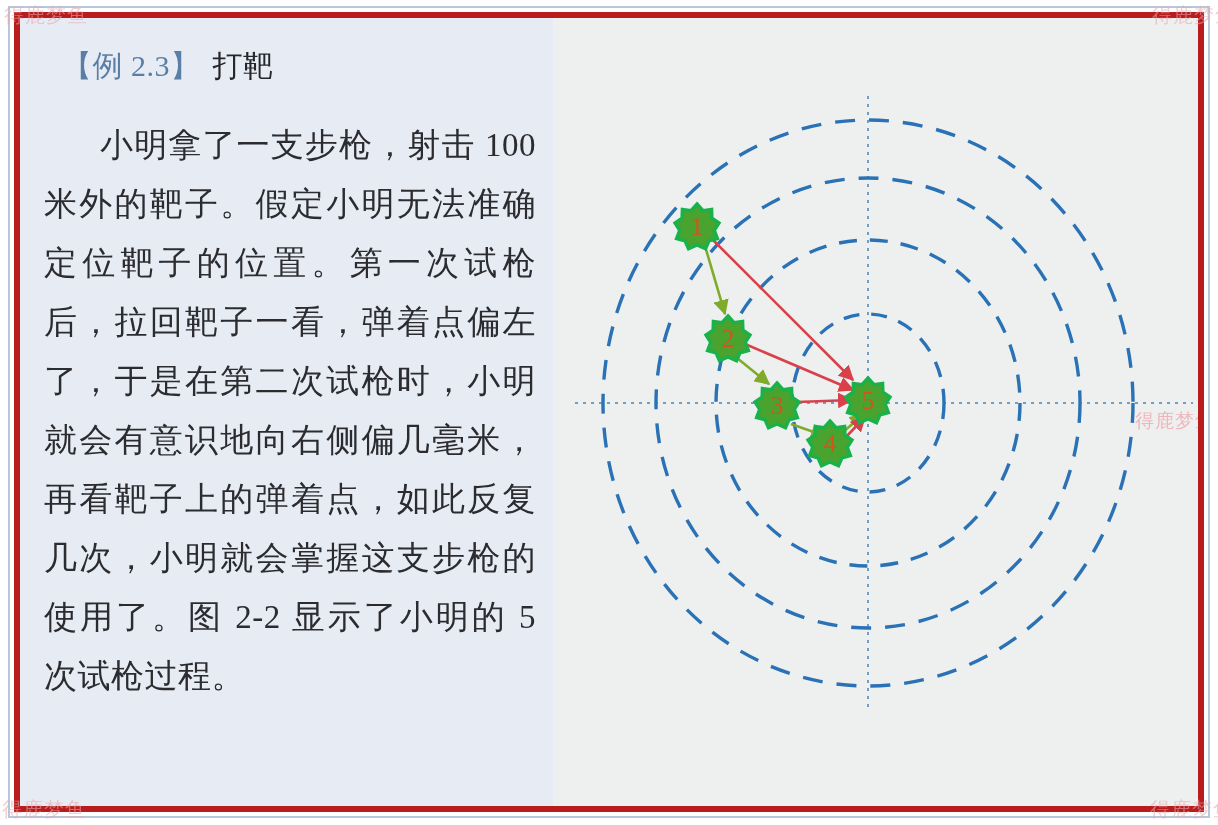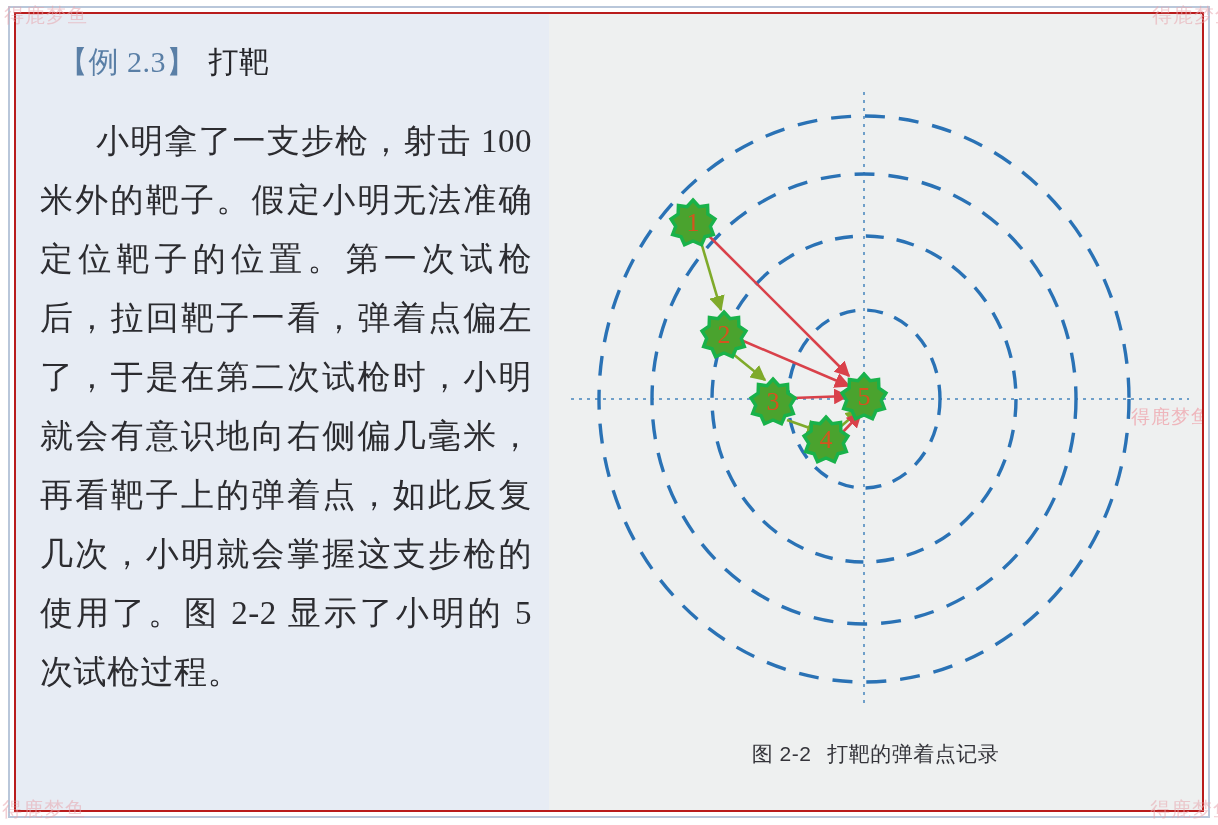--- a/index.html
+++ b/index.html
@@ -26,21 +26,21 @@
     left: 8px; top: 6px;
     width: 1202px; height: 812px;
     border: 2px solid #b9c7da;
     box-sizing: border-box;
     background: transparent;
   }
   .frame-inner {
     position: absolute;
     left: 14px; top: 12px;
     width: 1190px; height: 800px;
-    border: 2px solid #b91c1c;
+    border: 6px solid #b91c1c;
     box-sizing: border-box;
     background: #eceff2;
     overflow: hidden;
   }
 
   
   .panel-text {
     position: absolute;
     left: 0; top: 0;
     width: 533px; height: 796px;
@@ -209,23 +209,20 @@
             <g transform="translate(315,382)">
               <use href="#star9" fill="#4aa32e" stroke="#19b24a" stroke-width="3.4"></use>
               <text x="0" y="9" text-anchor="middle" font-size="26" font-family="Liberation Serif, serif" fill="#d4541f">5</text>
             </g>
           </g>
         </svg>
 
         <div class="wm-mid">得鹿梦鱼</div>
       </div>
 
-      <div class="fig-caption">
-        <span class="cap-num">图 2-2</span><span>打靶的弹着点记录</span>
-      </div>
 
     </div>
 
   </div>
 
   <div class="wm wm-tl">得鹿梦鱼</div>
   <div class="wm wm-tr">得鹿梦鱼</div>
   <div class="wm wm-bl">得鹿梦鱼</div>
   <div class="wm wm-br">得鹿梦鱼</div>
 

